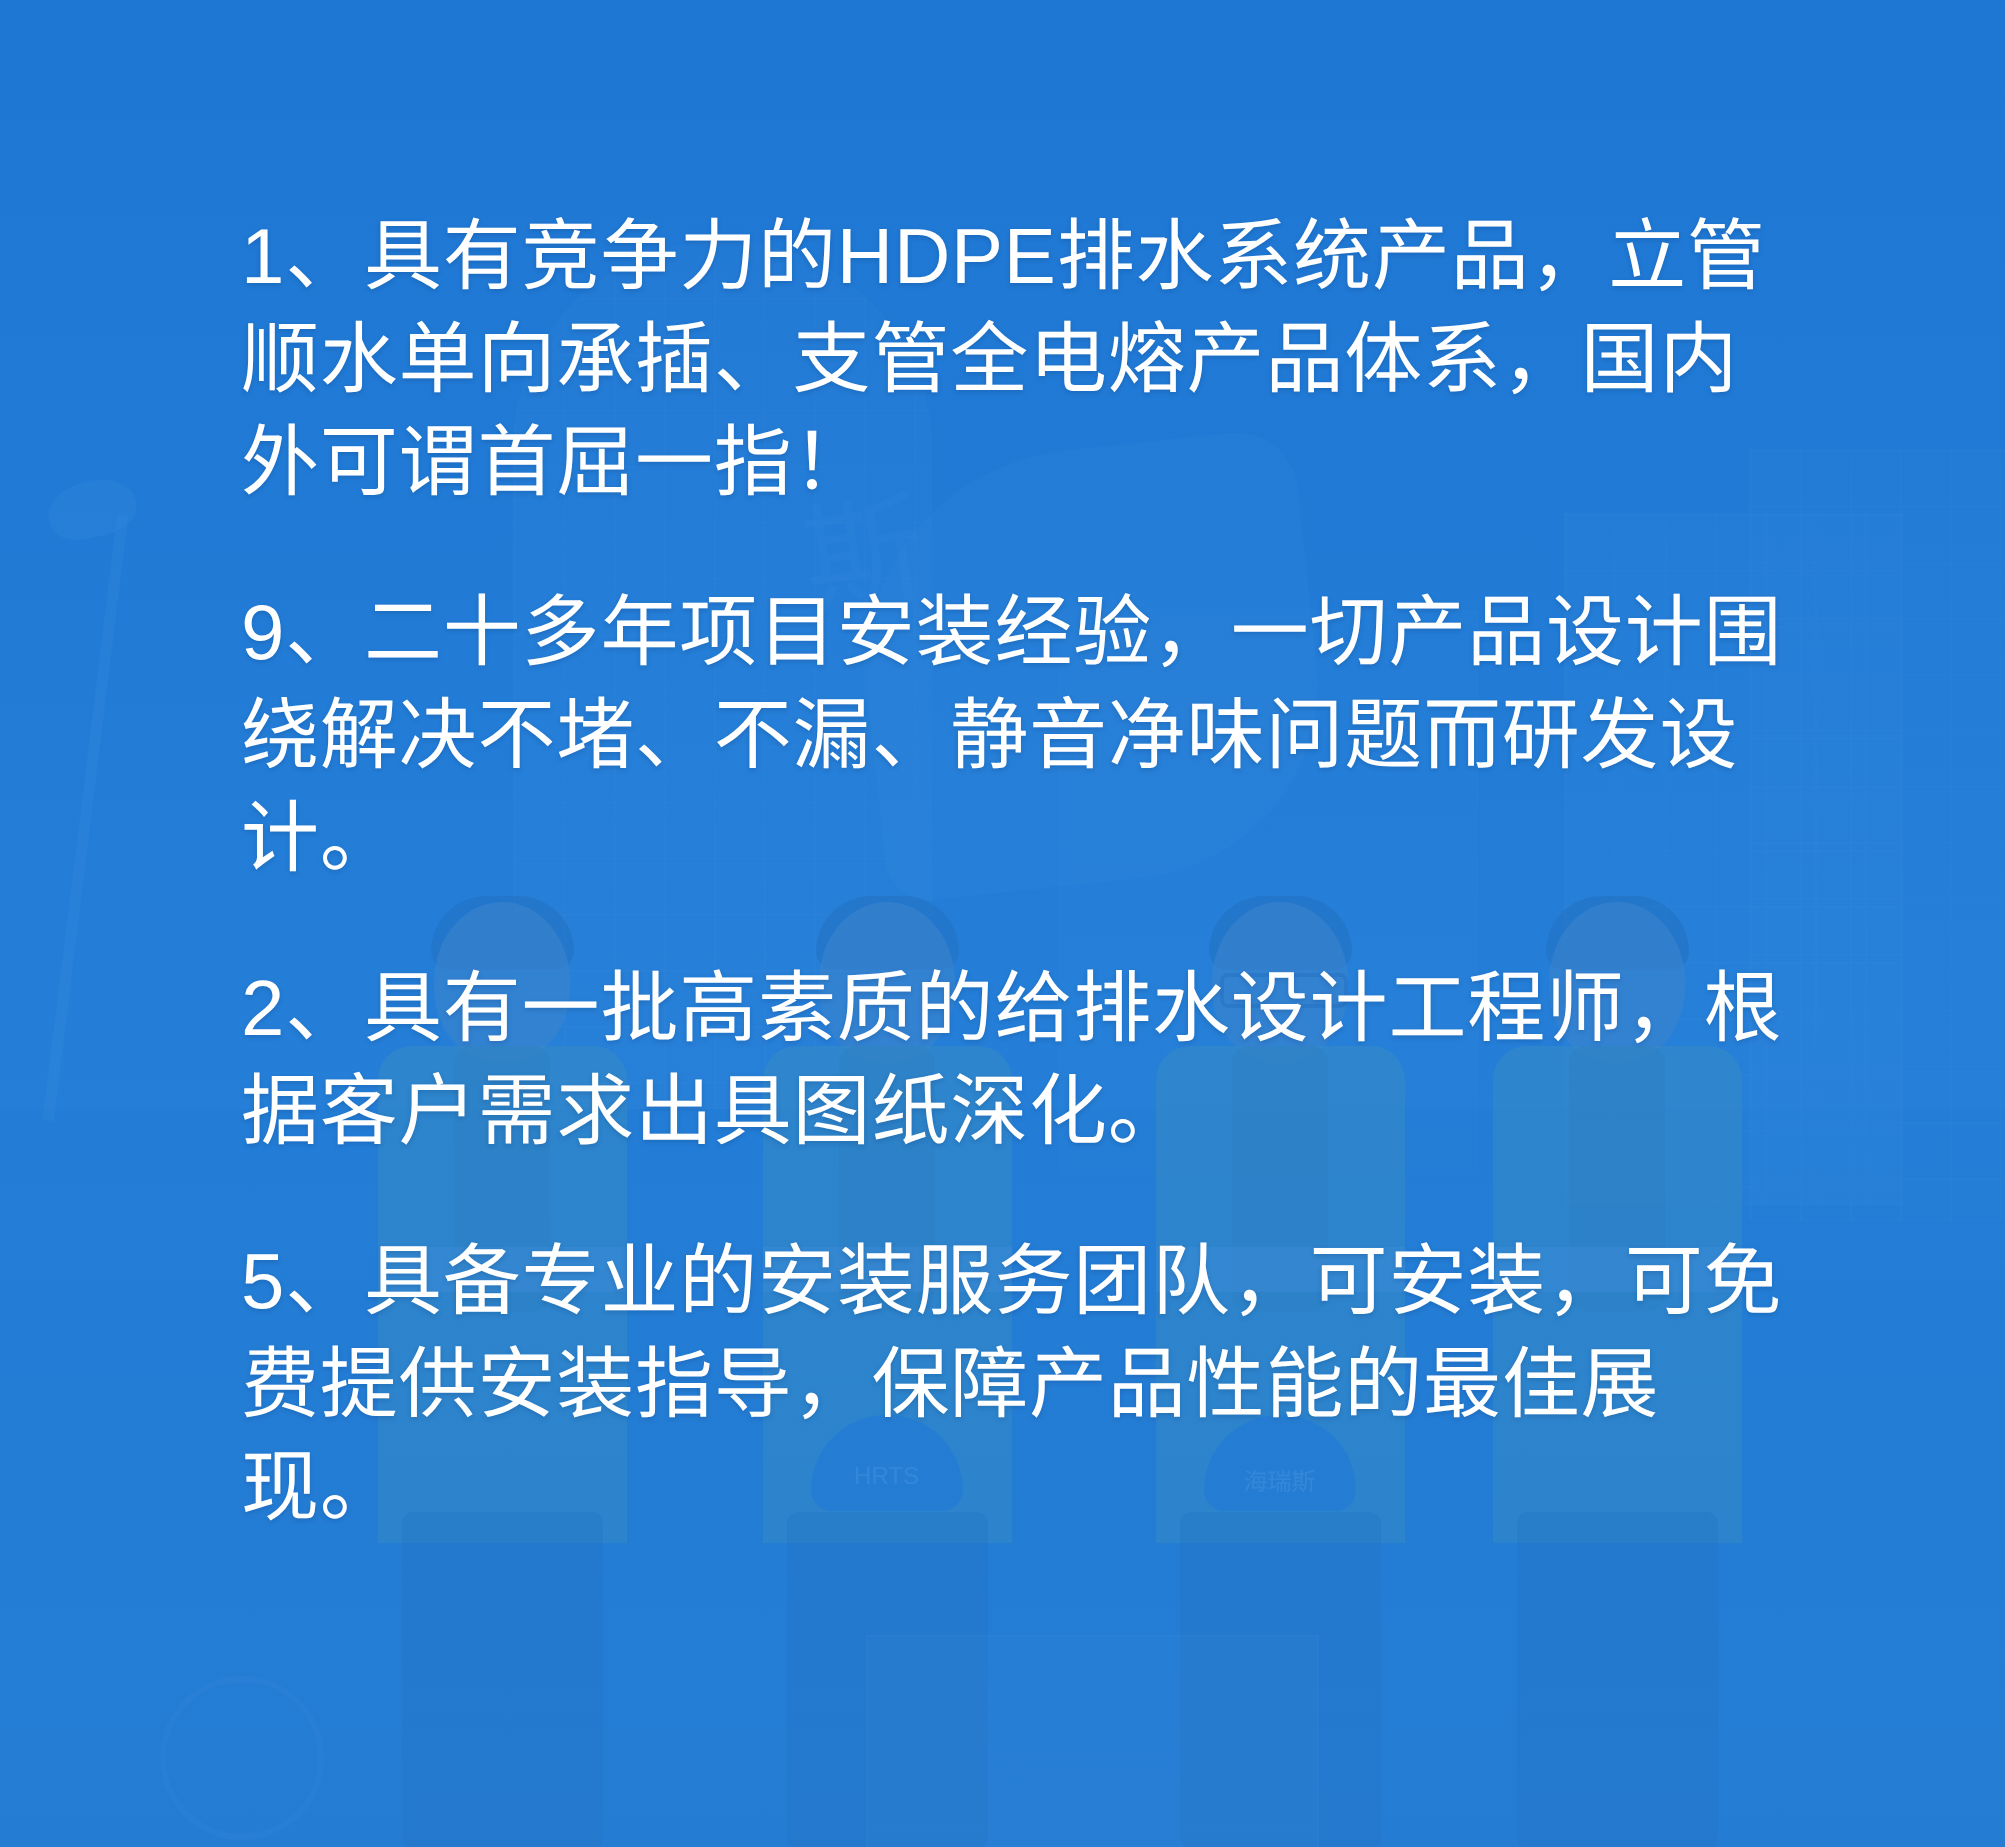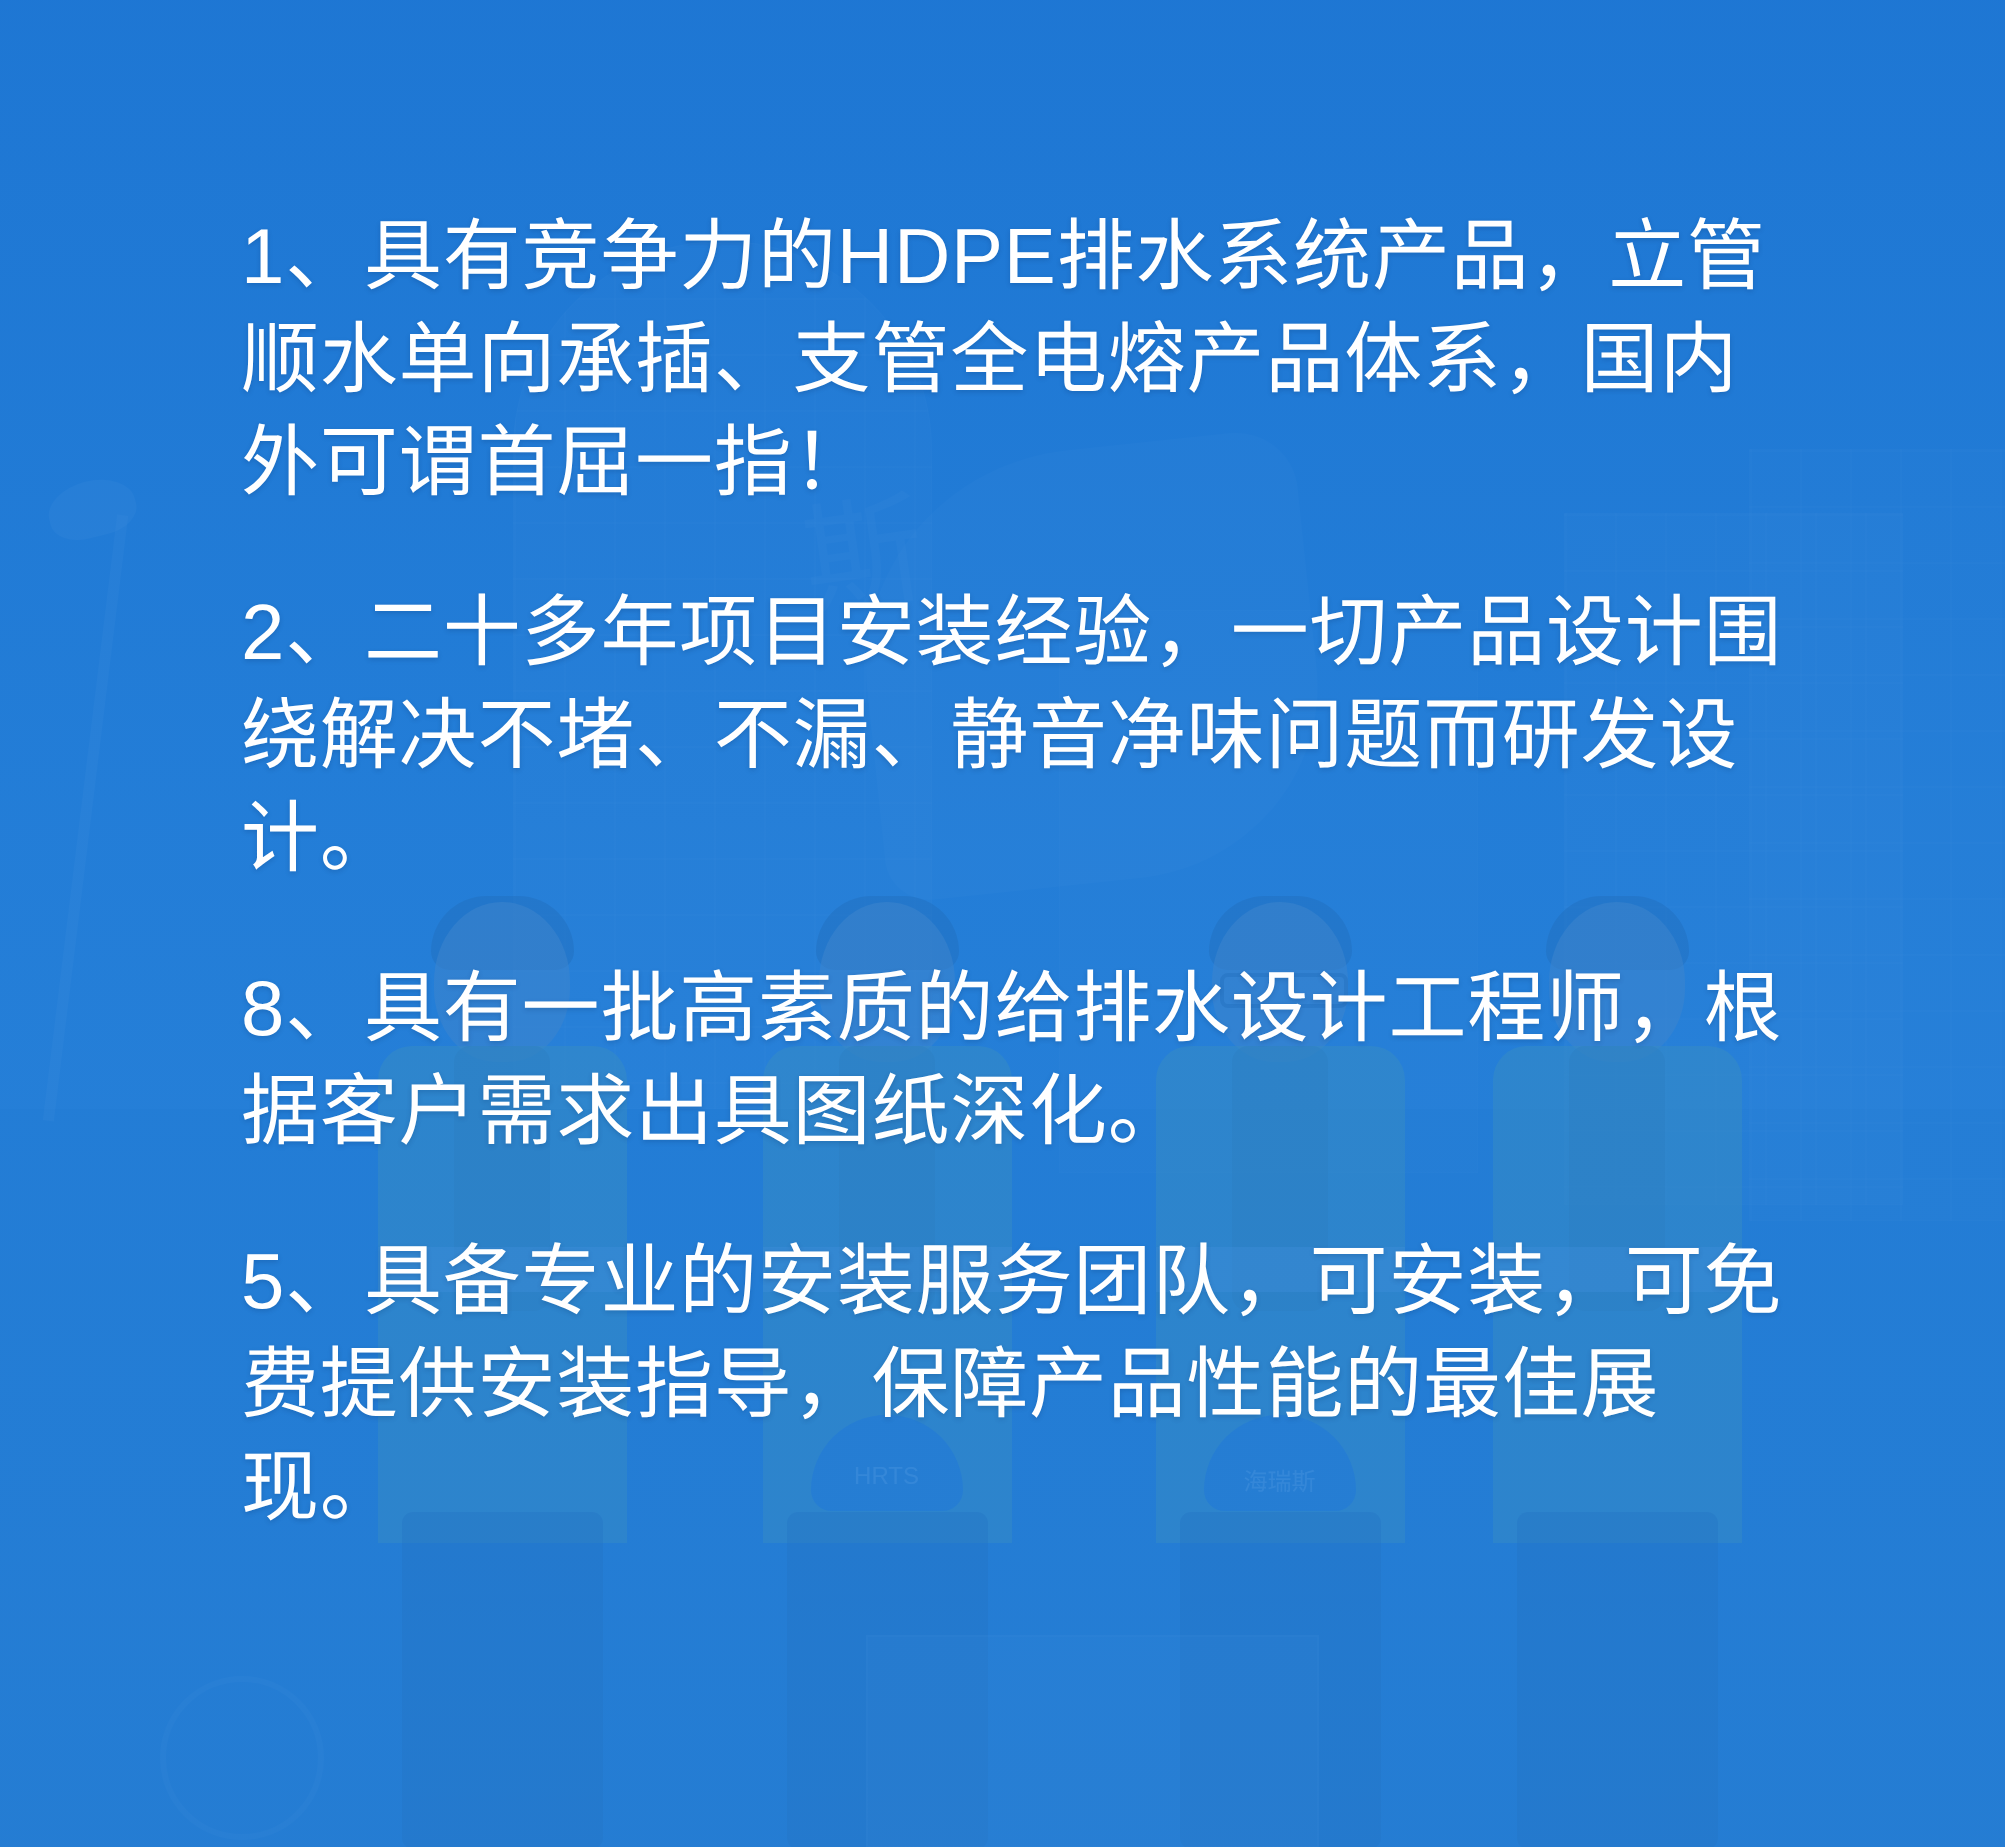--- a/index.html
+++ b/index.html
@@ -327,19 +327,19 @@
     </div>
 
     <div class="barrier"></div>
     <div class="stamp"></div>
   </div>
 
   <div class="tint"></div>
 
   <div class="content">
     <p class="para">1、具有竞争力的HDPE排水系统产品，立管顺水单向承插、支管全电熔产品体系，国内外可谓首屈一指！</p>
-    <p class="para">2、二十多年项目安装经验，一切产品设计围绕解决不堵、不漏、静音净味问题而研发设计。</p>
-    <p class="para">8、具有一批高素质的给排水设计工程师，根据客户需求出具图纸深化。</p>
+    <p class="para">9、二十多年项目安装经验，一切产品设计围绕解决不堵、不漏、静音净味问题而研发设计。</p>
+    <p class="para">2、具有一批高素质的给排水设计工程师，根据客户需求出具图纸深化。</p>
     <p class="para">5、具备专业的安装服务团队，可安装，可免费提供安装指导，保障产品性能的最佳展现。</p>
   </div>
 
 </div>
 
 
 </body></html>

